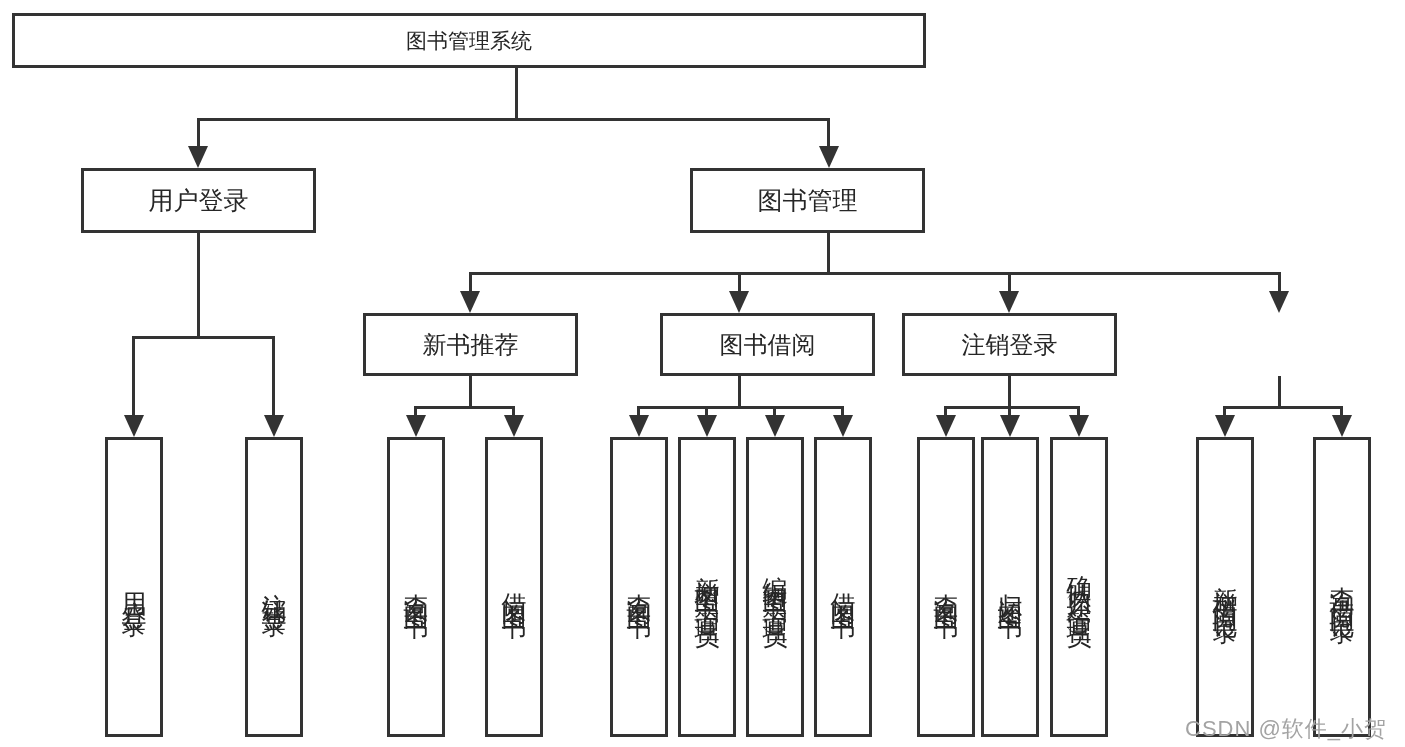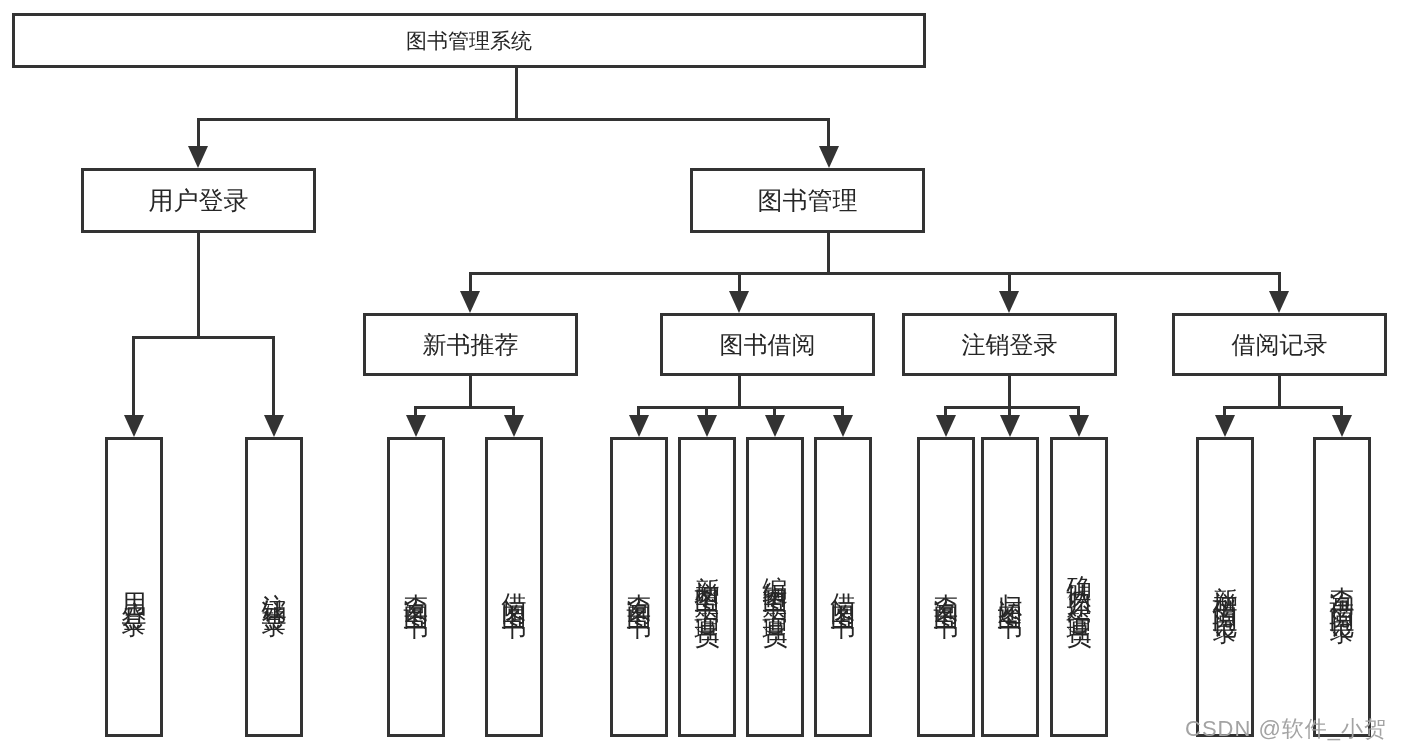--- a/index.html
+++ b/index.html
@@ -73,23 +73,20 @@
   </div>
 
   <div class="box l3" style="left:363px">
     <span>新书推荐</span>
   </div>
   <div class="box l3" style="left:660px">
     <span>图书借阅</span>
   </div>
   <div class="box l3" style="left:902px">
     <span>注销登录</span>
-  </div>
-  <div class="box l3" style="left:1172px">
-    <span>借阅记录</span>
   </div>
 
   <div class="box leaf" style="left:105px">
     <span>用户登录</span>
   </div>
   <div class="box leaf" style="left:245px">
     <span>注销登录</span>
   </div>
 
   <div class="box leaf" style="left:387px">

